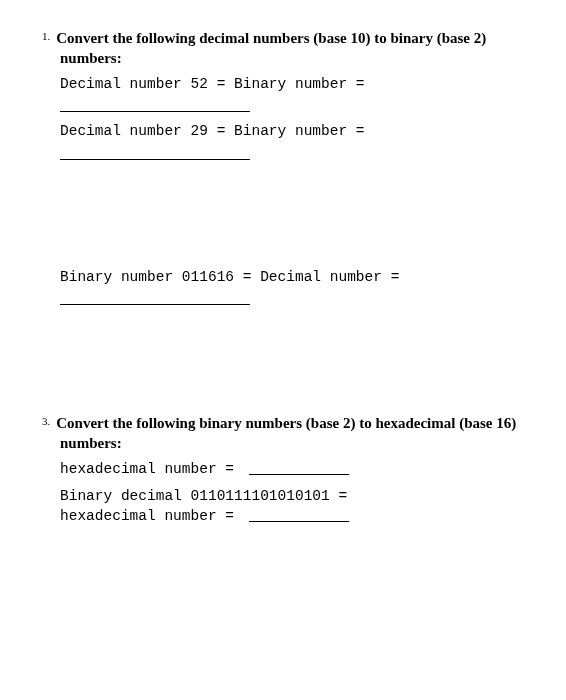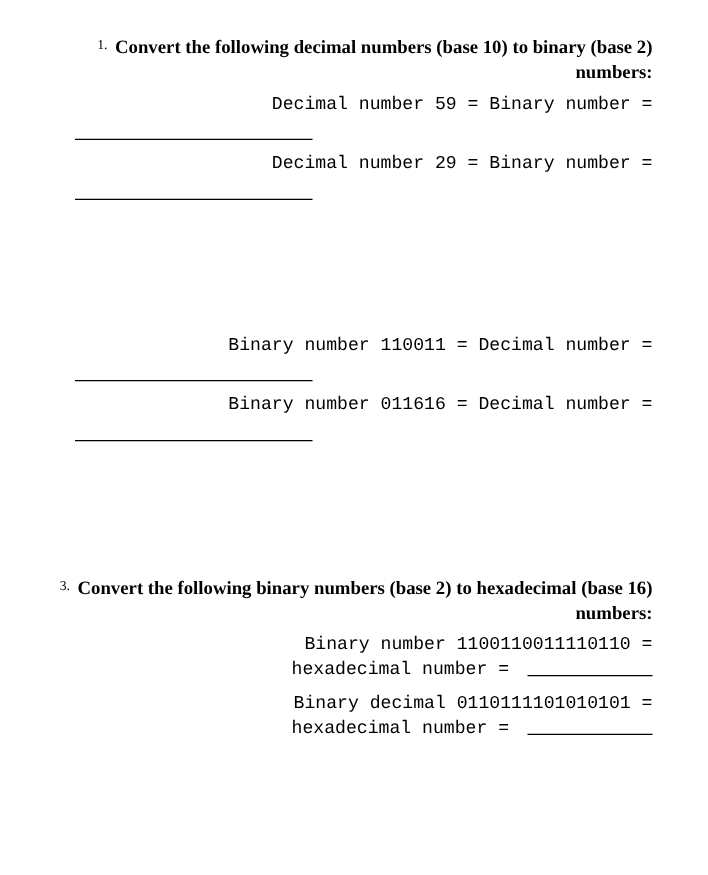--- a/index.html
+++ b/index.html
@@ -1,19 +1,18 @@
 <!DOCTYPE html>
 <html><head>
   <meta charset="utf-8">
   <style>
     * {
       margin: 0;
       padding: 0;
       box-sizing: border-box;
-      text-align: right;
     }
     body {
       width: 566px;
       height: 700px;
       background: #ffffff;
       font-family: "Times New Roman", Times, serif;
       padding: 28px 44px 20px 60px;
       color: #000000;
     }
     .question {
@@ -78,46 +77,41 @@
   </style>
 </head>
 <body>
 
 <div class="question">
   <div class="q-heading">
     <span class="q-number">1.</span>
     <span class="q-title">Convert the following decimal numbers (base 10) to binary (base 2) numbers:</span>
   </div>
   <div class="entry">
-    <div class="mono-line">Decimal number 59 = Binary number =</div>
+    <div class="mono-line">Decimal number 52 = Binary number =</div>
     <div class="blank-line"></div>
   </div>
   <div class="entry">
     <div class="mono-line">Decimal number 29 = Binary number =</div>
     <div class="blank-line"></div>
   </div>
 </div>
 
 <div class="question">
-  <div class="entry">
-    <div class="mono-line">Binary number 110011 = Decimal number =</div>
-    <div class="blank-line"></div>
-  </div>
   <div class="entry">
     <div class="mono-line">Binary number 011616 = Decimal number =</div>
     <div class="blank-line"></div>
   </div>
 </div>
 
 <div class="question q3">
   <div class="q-heading">
     <span class="q-number">3.</span>
     <span class="q-title">Convert the following binary numbers (base 2) to hexadecimal (base 16) numbers:</span>
   </div>
   <div class="entry-pair">
-    <div class="mono-line">Binary number 1100110011110110 =</div>
     <div class="mono-line"><span>hexadecimal number = </span><span class="blank-short"></span></div>
   </div>
   <div class="entry-pair">
     <div class="mono-line">Binary decimal 0110111101010101 =</div>
     <div class="mono-line"><span>hexadecimal number = </span><span class="blank-short"></span></div>
   </div>
 </div>
 
 </body></html>

